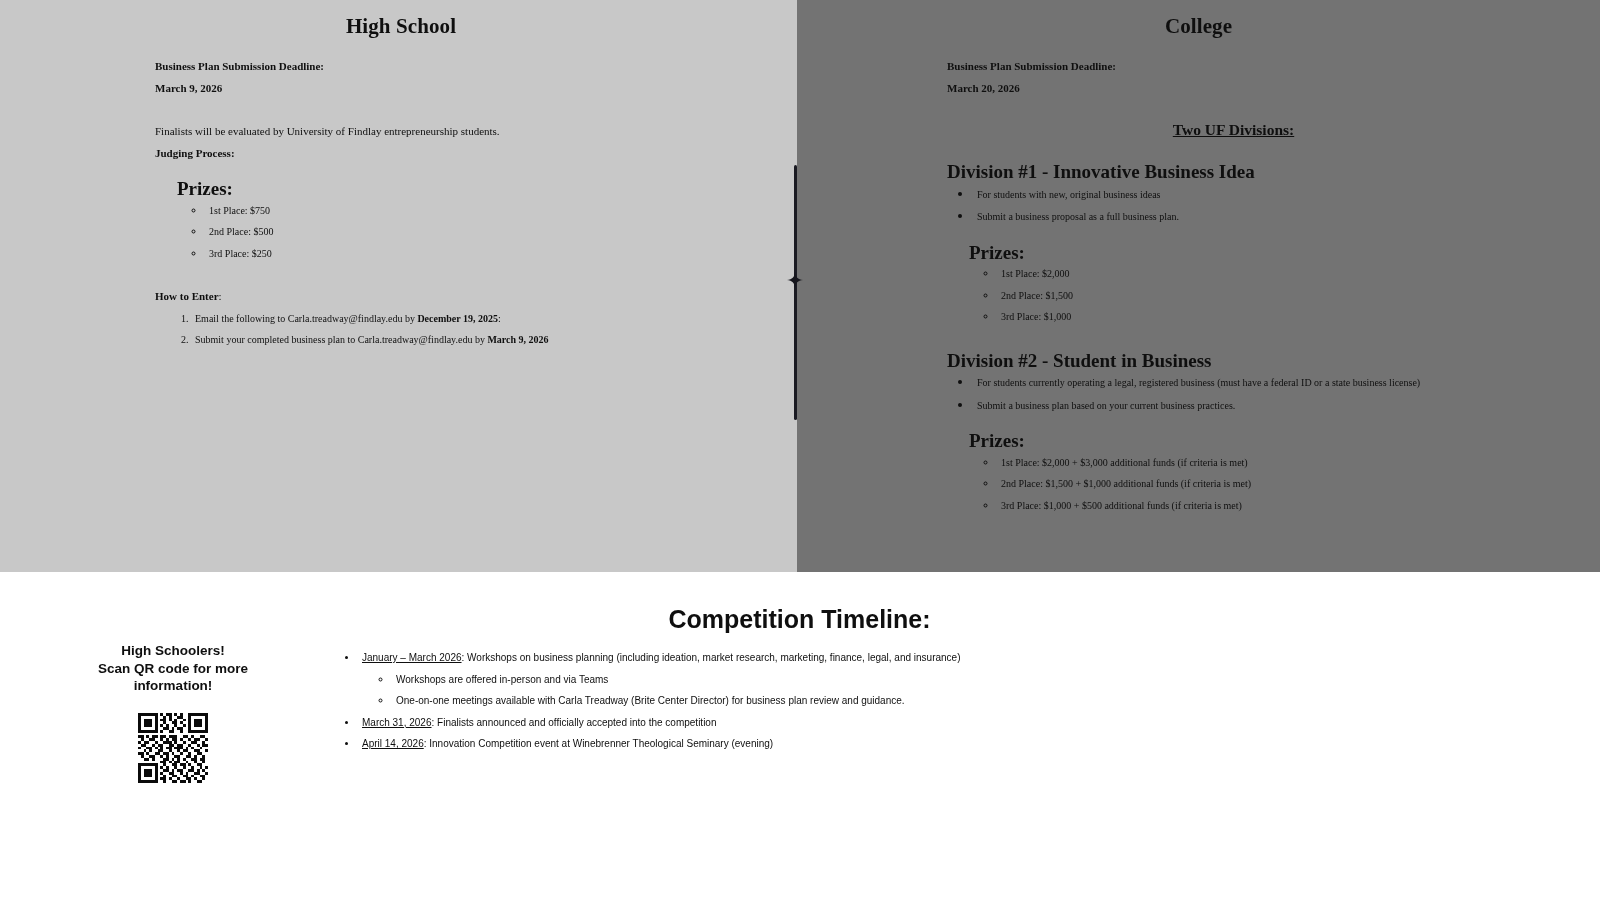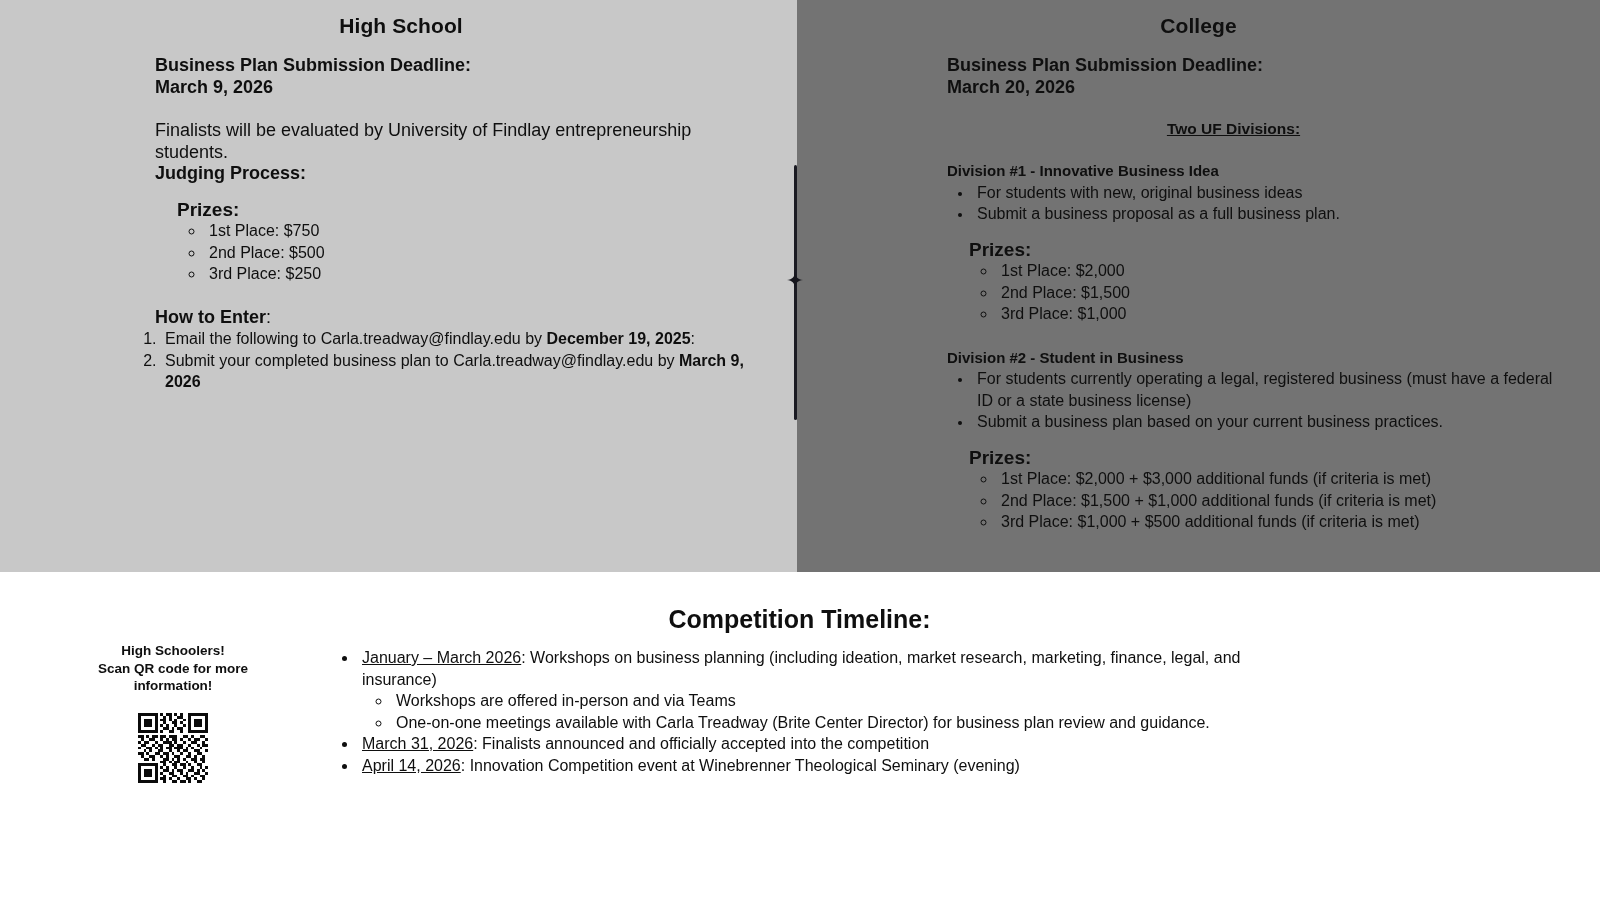--- a/index.html
+++ b/index.html
@@ -11,20 +11,21 @@
     color: #0f0f0f;
     overflow: hidden;
   }
   .page { position: relative; width: 1600px; height: 900px; background:#fff; }
 
   
   .panels {
     position: absolute; left: 0; top: 0;
     width: 1600px; height: 572px;
     display: flex;
+    font-family: Liberation Serif, serif;
   }
   .panel-left {
     width: 797px; height: 572px;
     background: #c8c8c8;
     position: relative;
   }
   .panel-right {
     width: 803px; height: 572px;
     background: #737373;
     position: relative;
@@ -37,43 +38,43 @@
   .col-title {
     font-size: 21px;
     font-weight: bold;
     text-align: center;
     letter-spacing: .1px;
     margin-bottom: 17px;
   }
   .panel-left .col-title { margin-left: -120px; }
   .panel-right .col-title { margin-left: -110px; }
 
-  .lead { font-size: 18px; line-height: 21.5px; }
+  .lead { font-size: 11px; line-height: 21.5px; }
   .b { font-weight: bold; }
   .u { text-decoration: underline; }
   .gap-sm { height: 14px; }
   .gap-md { height: 22px; }
 
   .centered-head {
     text-align: center;
     font-size: 15.5px;
     font-weight: bold;
     text-decoration: underline;
   }
   .panel-right .centered-head { margin-left: -40px; }
 
-  .sub-head { font-size: 15px; font-weight: bold; line-height: 21.5px; }
+  .sub-head { font-size: 19px; font-weight: bold; line-height: 21.5px; }
 
   ul.disc, ol.num, ul.circ {
-    font-size: 16px;
+    font-size: 10px;
     line-height: 21.5px;
   }
   ul.disc { list-style: disc; margin-left: 26px; }
   ul.circ { list-style: circle; margin-left: 28px; }
-  ol.num  { list-style: decimal; margin-left: 6px; }
+  ol.num  { list-style: decimal; margin-left: 36px; }
   ul.disc li, ul.circ li, ol.num li { padding-left: 4px; margin-bottom: 0px; }
   ul.disc.tight li::marker { font-size: 13px; }
 
   .prizes-block { margin-left: 22px; }
   .prizes-label { font-size: 19px; font-weight: bold; line-height: 21.5px; }
 
   
   .divider-line {
     position: absolute;
     left: 794px; top: 165px;

